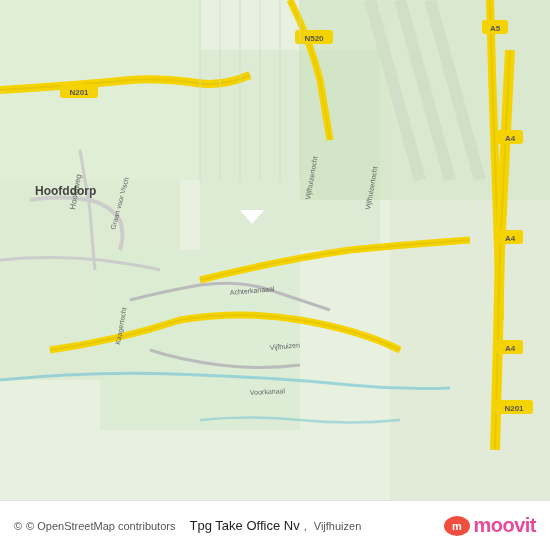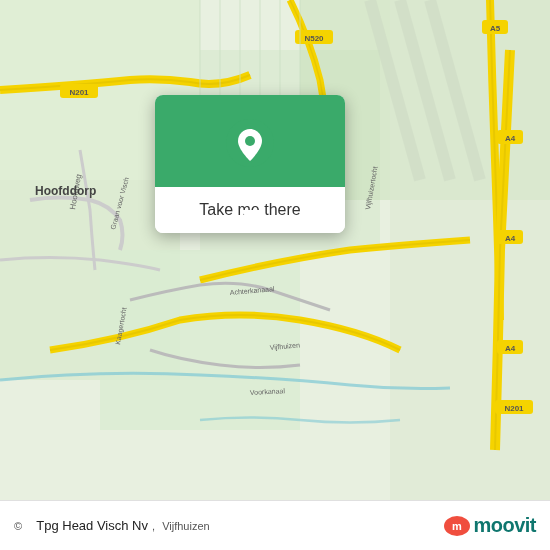--- a/index.html
+++ b/index.html
@@ -115,21 +115,21 @@
 
     #moovit-logo {
       display: flex;
       align-items: center;
       gap: 2px;
     }
 
     #moovit-text {
       font-size: 20px;
       font-weight: 700;
-      color: #0f766e;
+      color: #ec4899;
       letter-spacing: -0.5px;
     }
 
     #moovit-icon {
       width: 28px;
       height: 22px;
     }
   </style>
 </head>
 <body>
@@ -211,39 +211,30 @@
     <text x="230" y="295" font-size="7" fill="#666" transform="rotate(-5,230,295)">Achterkanaaal</text>
     <text x="270" y="350" font-size="7" fill="#666" transform="rotate(-5,270,350)">Vijfhuizen</text>
     <text x="250" y="395" font-size="7" fill="#666" transform="rotate(-3,250,395)">Voorkanaal</text>
     <text x="120" y="345" font-size="7" fill="#666" transform="rotate(-80,120,345)">Kaagertocht</text>
     <text x="310" y="200" font-size="7" fill="#666" transform="rotate(-80,310,200)">Vijfhuizertocht</text>
     <text x="370" y="210" font-size="7" fill="#666" transform="rotate(-80,370,210)">Vijfhuizertocht</text>
 
     <text x="35" y="195" font-size="12" font-weight="bold" fill="#444">Hoofddorp</text>
   </svg>
 
-  <div id="popup-card">
-    <div id="popup-green-area">
-      <svg id="location-pin-icon" viewBox="0 0 48 48" xmlns="http://www.w3.org/2000/svg">
-        <circle cx="24" cy="24" r="24" fill="#3aaa6a"></circle>
-        <path d="M24 10 C17.4 10 12 15.4 12 22 C12 30.5 24 42 24 42 C24 42 36 30.5 36 22 C36 15.4 30.6 10 24 10Z" fill="white"></path>
-        <circle cx="24" cy="22" r="5" fill="#3aaa6a"></circle>
-      </svg>
-    </div>
-    <button id="popup-button">Take me there</button>
-  </div>
 
   <div id="popup-pointer"></div>
 </div>
 
 <div id="footer-bar">
   <div id="footer-left">
     <span id="copyright-icon">©</span>
+    <span id="footer-copyright">© OpenStreetMap contributors</span>
     &nbsp;&nbsp;
-    <span id="footer-title">Tpg Head Visch Nv</span>
+    <span id="footer-title">Tpg Take Office Nv</span>
     <span>,&nbsp;</span>
     <span id="footer-country">Vijfhuizen</span>
   </div>
   <div id="moovit-logo">
     <svg id="moovit-icon" viewBox="0 0 28 22" xmlns="http://www.w3.org/2000/svg" width="28" height="22">
       <ellipse cx="14" cy="11" rx="13" ry="10" fill="#f04e3e"></ellipse>
       <text x="14" y="15" text-anchor="middle" font-size="11" font-weight="bold" fill="white">m</text>
     </svg>
     <span id="moovit-text">moovit</span>
   </div>

